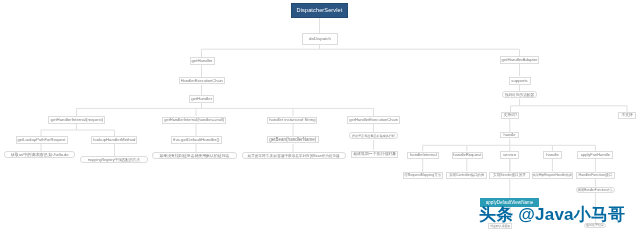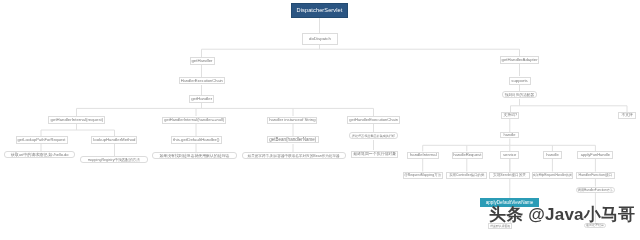--- a/index.html
+++ b/index.html
@@ -8,22 +8,22 @@
   #stage{position:absolute;left:0;top:0;width:640px;height:231px;background:#fff;filter:grayscale(0);}
   svg#edges{position:absolute;left:0;top:0;width:640px;height:231px;}
   .node{position:absolute;box-sizing:border-box;display:flex;align-items:center;
         justify-content:center;background:#fff;border:1px solid #dcdcdc;
         color:#7a7a7a;text-align:center;white-space:nowrap;overflow:visible;
         font-size:4px;line-height:0;letter-spacing:0px;
         -webkit-font-smoothing:antialiased;}
   .node.r{border-radius:3px;}
   .node.root{background:#2b5582;border:1px solid #234a70;color:#ffffff;font-size:5.8px;font-weight:400;letter-spacing:0.1px;}
   .node.accent{background:#2b9cb6;border:1px solid #2b9cb6;color:#ffffff;font-size:4.2px;}
-  #watermark{position:absolute;white-space:nowrap;color:#404040;font-weight:700;filter:grayscale(0);
-             left:489px;top:205px;font-size:17px;line-height:20px;letter-spacing:0.2px;}
+  #watermark{position:absolute;white-space:nowrap;color:#0369a1;font-weight:700;filter:grayscale(0);
+             left:479px;top:205px;font-size:17px;line-height:20px;letter-spacing:0.2px;}
 </style>
 </head>
 <body>
 
 <div id="stage">
   <svg id="edges" viewBox="0 0 640 231">
       <path d="M319.5 17 V33" fill="none" stroke="#e0e0e0" stroke-width="1"></path>
       <path d="M319.5 45 V49.2 M201.5 49.2 H519.5 M201.5 49.2 V57 M519.5 49.2 V56" fill="none" stroke="#e0e0e0" stroke-width="1"></path>
       <path d="M201.5 65 V77 M201.5 85 V95" fill="none" stroke="#e0e0e0" stroke-width="1"></path>
       <path d="M201.5 103 V108.4 M76.5 108.4 H373.5 M76.5 108.4 V116 M196 108.4 V116 M293 108.4 V116 M373.5 108.4 V116" fill="none" stroke="#e0e0e0" stroke-width="1"></path>

